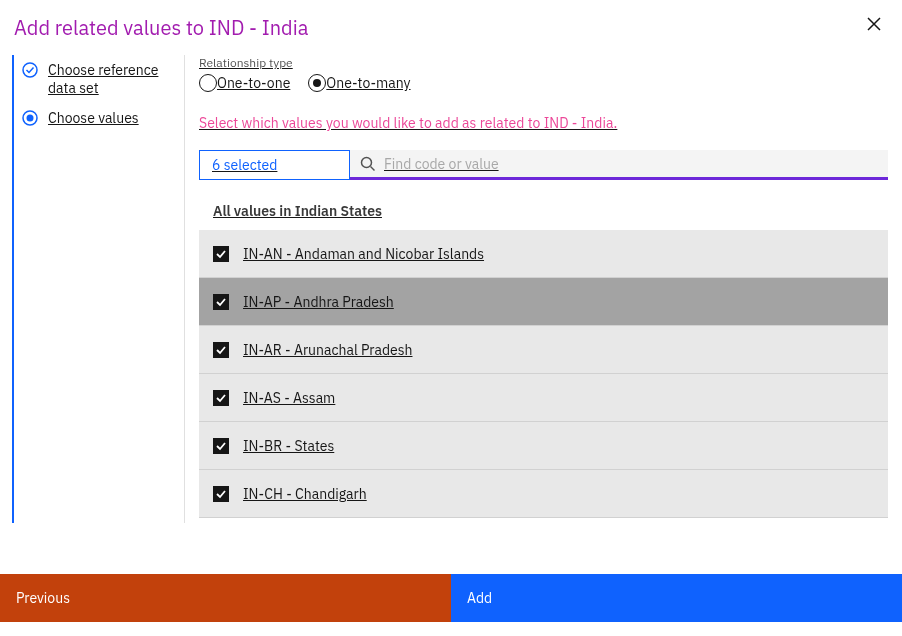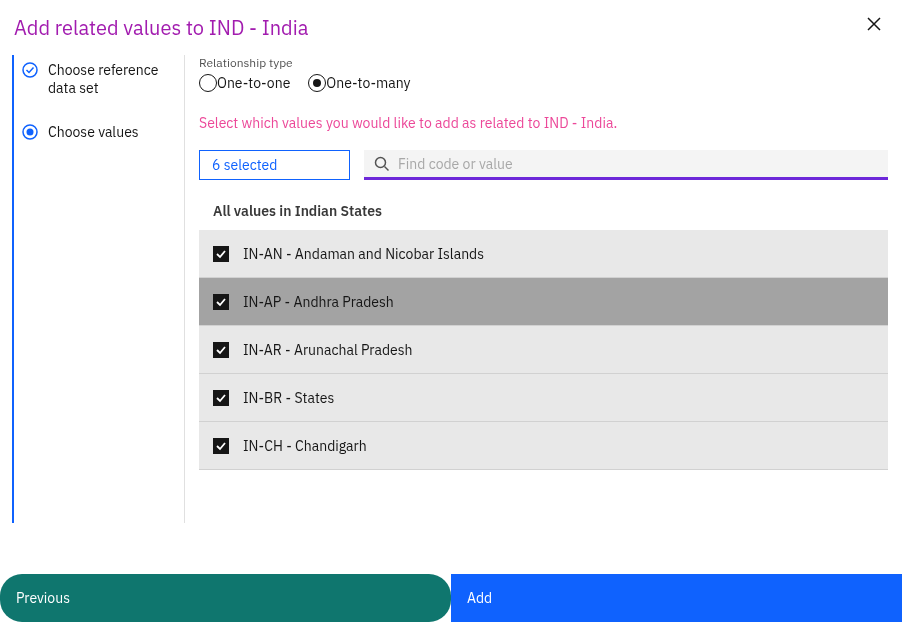--- a/index.html
+++ b/index.html
@@ -30,39 +30,40 @@
       height: 20px;
       cursor: pointer;
       display: flex;
       align-items: center;
       justify-content: center;
     }
 
     .body {
       display: flex;
       padding: 14px 14px 0 14px;
+      text-decoration: underline;
     }
 
     .sidebar {
       width: 172px;
       flex-shrink: 0;
       border-left: 2px solid #0f62fe;
       padding-left: 0;
       margin-left: -2px;
     }
     .step {
       display: flex;
       align-items: flex-start;
       gap: 10px;
       padding: 6px 0 6px 8px;
       color: #161616;
       font-size: 14px;
       line-height: 1.3;
     }
-    .step + .step { margin-top: 14px; }
+    .step + .step { }
     .step-icon {
       width: 16px;
       height: 16px;
       flex-shrink: 0;
       margin-top: 1px;
     }
     .step-icon svg { display: block; }
     .step-label { max-width: 120px; }
 
     .main {
@@ -107,21 +108,20 @@
 
     .instruction {
       font-size: 14px;
       color: #ec4899;
       margin-bottom: 18px;
       margin-top: 11px;
     }
 
     .controls-row {
       display: flex;
-      gap: 14px;
       margin-bottom: 10px;
     }
     .selected-pill {
       width: 151px;
       height: 30px;
       border: 1px solid #0f62fe;
       display: flex;
       align-items: center;
       padding: 0 12px;
       color: #0f62fe;
@@ -190,21 +190,21 @@
     }
     .btn {
       flex: 1;
       display: flex;
       align-items: center;
       padding: 0 16px;
       font-size: 14px;
       color: #fff;
       cursor: pointer;
     }
-    .btn-secondary { background: #0f766e; border-radius: 22px; }
+    .btn-secondary { background: #c2410c; }
     .btn-primary { background: #0f62fe; }
   </style>
 </head>
 <body>
 
 <div class="header">
   <h1 class="header-title">Add related values to IND - India</h1>
   <div class="close-btn">
     <svg width="14" height="14" viewBox="0 0 14 14">
         <path d="M1 1 L13 13 M13 1 L1 13" stroke="#161616" stroke-width="1.5" fill="none"></path>
@@ -289,20 +289,28 @@
             </svg>
           </span>
         <span class="row-label">IN-AR - Arunachal Pradesh</span>
       </div>
       <div class="row">
         <span class="check">
             <svg width="10" height="10" viewBox="0 0 10 10">
               <path d="M1 5 L4 8 L9 2" stroke="#fff" stroke-width="1.8" fill="none"></path>
             </svg>
           </span>
+        <span class="row-label">IN-AS - Assam</span>
+      </div>
+      <div class="row">
+        <span class="check">
+            <svg width="10" height="10" viewBox="0 0 10 10">
+              <path d="M1 5 L4 8 L9 2" stroke="#fff" stroke-width="1.8" fill="none"></path>
+            </svg>
+          </span>
         <span class="row-label">IN-BR - States</span>
       </div>
       <div class="row">
         <span class="check">
             <svg width="10" height="10" viewBox="0 0 10 10">
               <path d="M1 5 L4 8 L9 2" stroke="#fff" stroke-width="1.8" fill="none"></path>
             </svg>
           </span>
         <span class="row-label">IN-CH - Chandigarh</span>
       </div>

